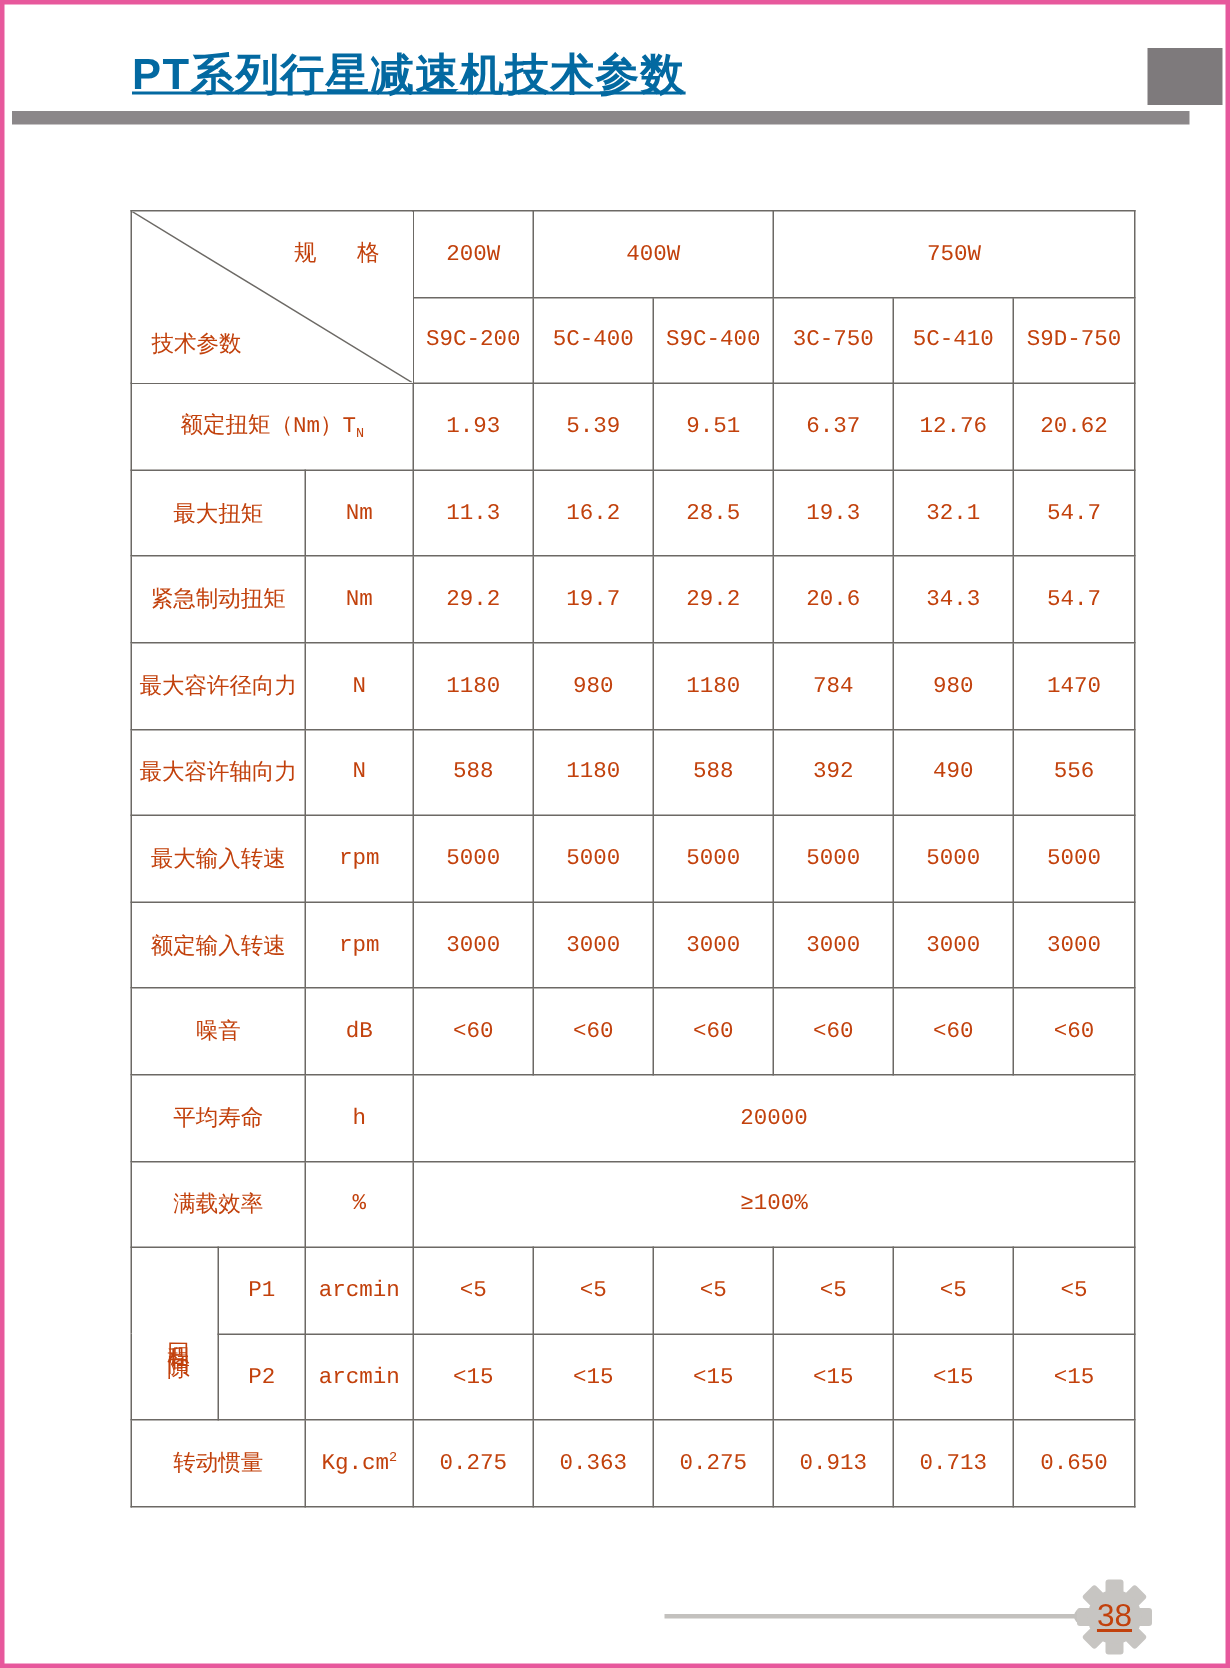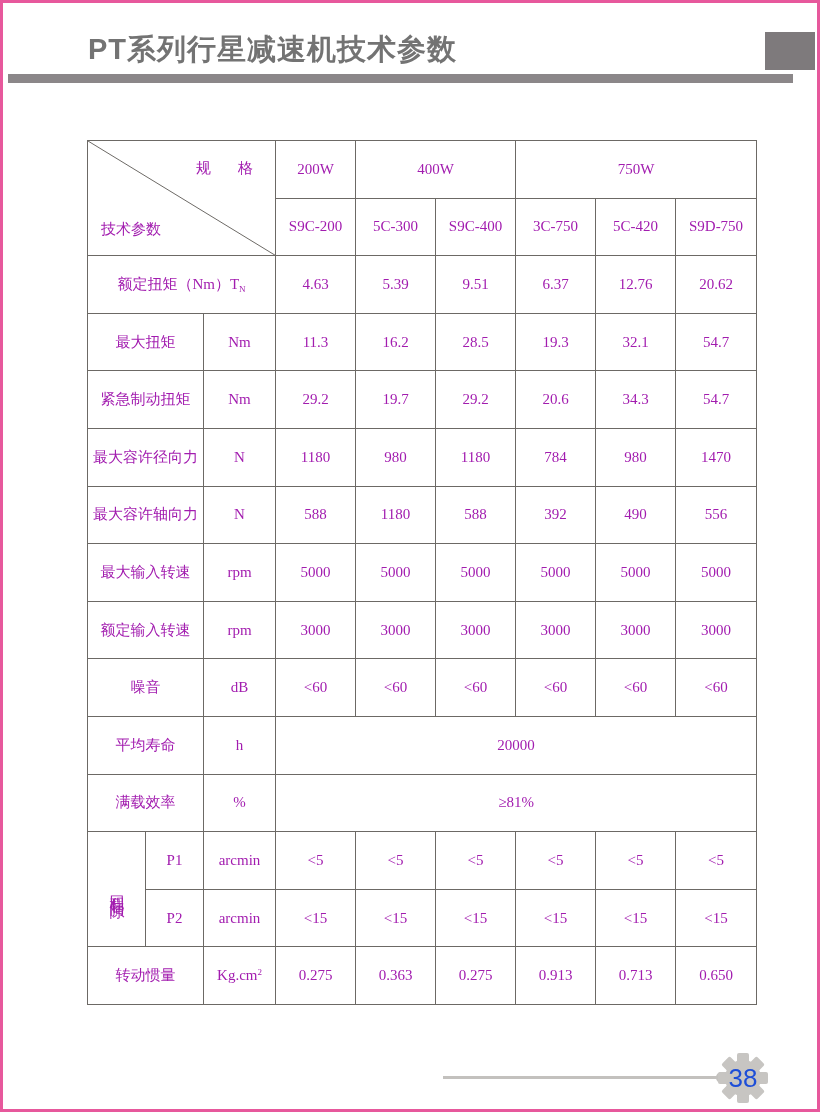--- a/index.html
+++ b/index.html
@@ -9,37 +9,38 @@
     background:#ffffff;
     border:3px solid #e7589c;
     box-sizing:border-box;
     overflow:hidden;
     font-family:"Liberation Sans","DejaVu Sans",sans-serif;
     color:#221a17;
   }
   .page-title{
     position:absolute;left:85px;top:27px;
     font-size:29px;font-weight:bold;letter-spacing:1px;
-    color:#737373;
+    color:#0369a1;
+    text-decoration:underline;
   }
   .title-rule{
     position:absolute;left:5px;top:71px;
     width:785px;height:9px;background:#8b8789;
   }
   .corner-block{
     position:absolute;left:762px;top:29px;
     width:50px;height:38px;background:#7e7a7c;
   }
 
   .spec-table-wrap{position:absolute;left:84px;top:137px;}
   table.spec{
     border-collapse:collapse;table-layout:fixed;
     width:669px;
-    font-family:Liberation Serif, serif;
-    font-size:15px;color:#a21caf;
+    font-family:Liberation Mono, monospace;
+    font-size:15px;color:#c2410c;
   }
   table.spec td{
     border:1px solid #6c6965;
     text-align:center;vertical-align:middle;
     padding:0;background:#ffffff;
     overflow:hidden;
   }
   table.spec tr{height:57.6px;}
   td.gray{background:#d6d3ce;}
   td.diag{position:relative;}
@@ -63,22 +64,23 @@
     width:11px;height:11px;border-radius:50%;background:#c3c1be;
   }
   .page-badge{
     position:absolute;left:714px;top:1049px;
     width:52px;height:52px;
   }
   .page-badge svg{position:absolute;left:0;top:0;}
   .page-badge .num{
     position:absolute;left:0;top:0;width:52px;height:52px;
     display:flex;align-items:center;justify-content:center;
-    font-size:26px;color:#1d4ed8;
+    font-size:21px;color:#c2410c;
     font-family:"Liberation Sans","DejaVu Sans",sans-serif;
+    text-decoration:underline;
   }
 </style>
 </head>
 <body>
 
 <div class="page">
 
   <div class="page-title">PT系列行星减速机技术参数</div>
   <div class="title-rule"></div>
   <div class="corner-block"></div>
@@ -106,32 +108,32 @@
           <span class="diag-top">规　格</span>
           <span class="diag-bottom">技术参数</span>
         </td>
         <td colspan="1">200W</td>
         <td colspan="2">400W</td>
         <td colspan="3">750W</td>
       </tr>
 
       <tr>
         <td>S9C-200</td>
-        <td>5C-300</td>
+        <td>5C-400</td>
         <td>S9C-400</td>
         <td>3C-750</td>
-        <td>5C-420</td>
+        <td>5C-410</td>
         <td>S9D-750</td>
       </tr>
 
       <tr>
         <td class="gray" colspan="3">
           <span>额定扭矩（Nm）T</span><sub class="sm">N</sub>
         </td>
-        <td class="gray">4.63</td>
+        <td class="gray">1.93</td>
         <td class="gray">5.39</td>
         <td class="gray">9.51</td>
         <td class="gray">6.37</td>
         <td class="gray">12.76</td>
         <td class="gray">20.62</td>
       </tr>
 
       <tr>
         <td colspan="2">最大扭矩</td>
         <td>Nm</td>
@@ -211,21 +213,21 @@
 
       <tr>
         <td class="gray" colspan="2">平均寿命</td>
         <td class="gray">h</td>
         <td class="gray" colspan="6">20000</td>
       </tr>
 
       <tr>
         <td colspan="2">满载效率</td>
         <td>%</td>
-        <td colspan="6">≥81%</td>
+        <td colspan="6">≥100%</td>
       </tr>
 
       <tr>
         <td class="vertical" rowspan="2">回程间隙</td>
         <td class="gray">P1</td>
         <td class="gray">arcmin</td>
         <td class="gray">&lt;5</td>
         <td class="gray">&lt;5</td>
         <td class="gray">&lt;5</td>
         <td class="gray">&lt;5</td>

